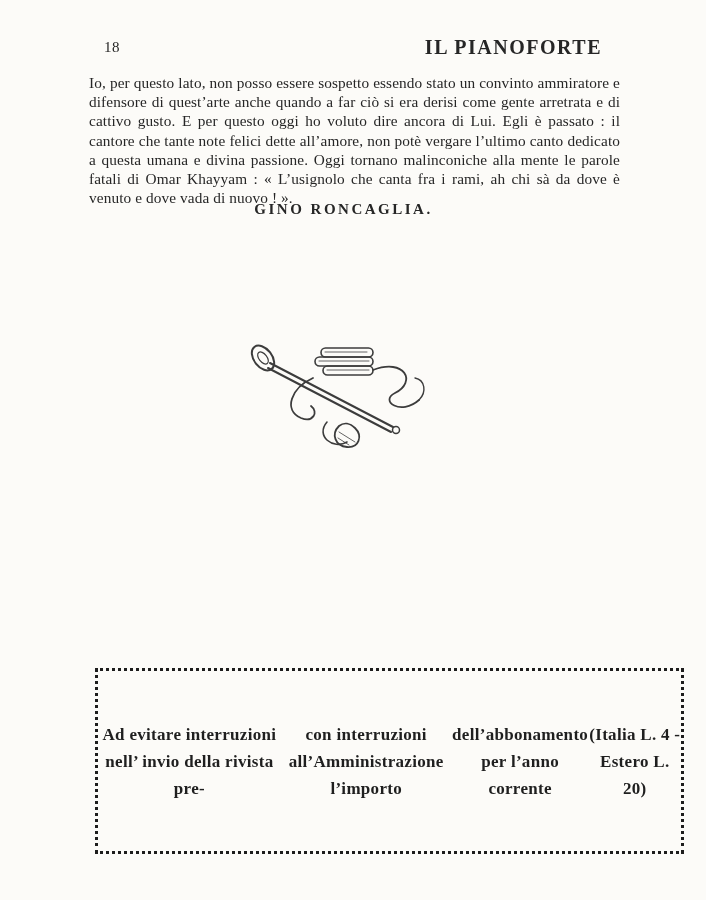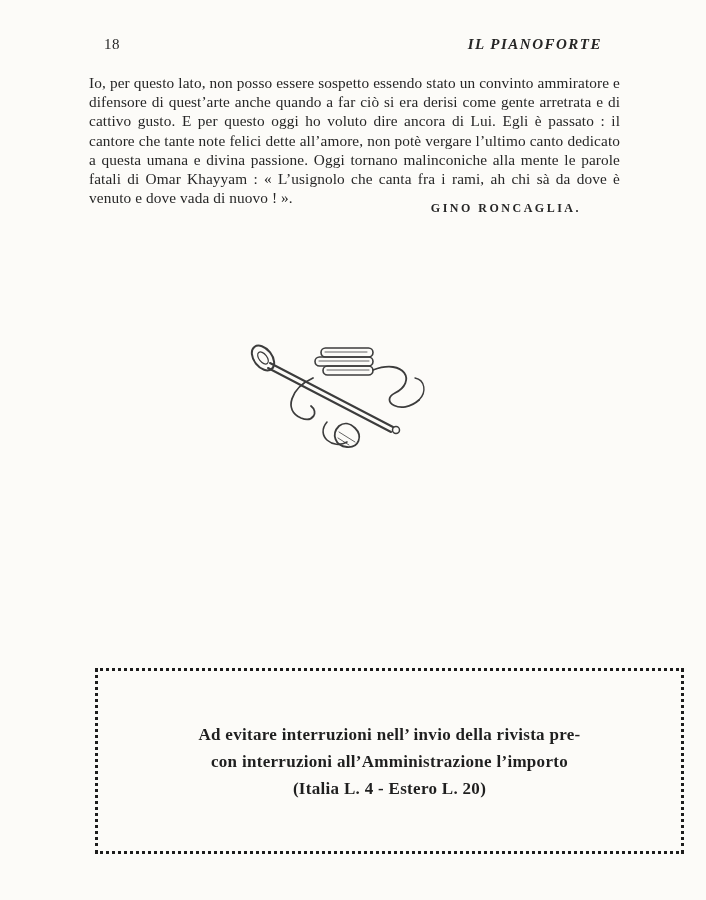--- a/index.html
+++ b/index.html
@@ -21,62 +21,60 @@
     right: 104px;
     display: flex;
     justify-content: space-between;
     align-items: center;
   }
   .page-number {
     font-size: 15px;
     letter-spacing: 0.5px;
   }
   .journal-title {
-    font-size: 15px;
+    font-size: 20px;
     font-weight: bold;
-    font-style: italic;
     letter-spacing: 1.5px;
   }
   .article-body {
     position: absolute;
     top: 73px;
     left: 89px;
     width: 531px;
     font-size: 15.3px;
     line-height: 19.2px;
     text-align: justify;
     letter-spacing: 0.1px;
   }
   .article-signature {
     position: absolute;
     top: 201px;
-    left: 84px;
+    left: 95px;
     width: 531px;
-    text-align: right;
+    text-align: center;
     padding-right: 34px;
-    font-size: 12px;
+    font-size: 15px;
     font-weight: bold;
     letter-spacing: 2.5px;
   }
   .ornament {
     position: absolute;
     top: 330px;
     left: 243px;
     width: 200px;
     height: 130px;
   }
   .notice-box {
     position: absolute;
     left: 95px;
     top: 668px;
     width: 589px;
     height: 186px;
     border: 3px dotted #1d1d1d;
     display: flex;
-    flex-direction: column;
     justify-content: center;
     align-items: center;
     gap: 0;
   }
   .notice-line {
     font-size: 17px;
     font-weight: bold;
     line-height: 27px;
     letter-spacing: 0.3px;
     text-align: center;
@@ -120,16 +118,17 @@
       <path d="M84 92 C72 106 90 120 104 112" stroke-width="1.6"></path>
 
       <path d="M96 96 C88 104 92 116 104 117 C116 118 120 106 112 98 C107 93 101 92 96 96 Z" stroke-width="1.8"></path>
       <path d="M96 102 L112 112 M95 108 L106 115" stroke-width="0.8"></path>
     </g>
   </svg>
 
   <div class="notice-box">
     <div class="notice-line">Ad evitare interruzioni nell’ invio della rivista pre-</div>
     <div class="notice-line">con interruzioni all’Amministrazione l’importo</div>
+    <div class="notice-line">dell’abbonamento per l’anno corrente</div>
     <div class="notice-line">(Italia L. 4 - Estero L. 20)</div>
   </div>
 
 </div>
 
 </body></html>

